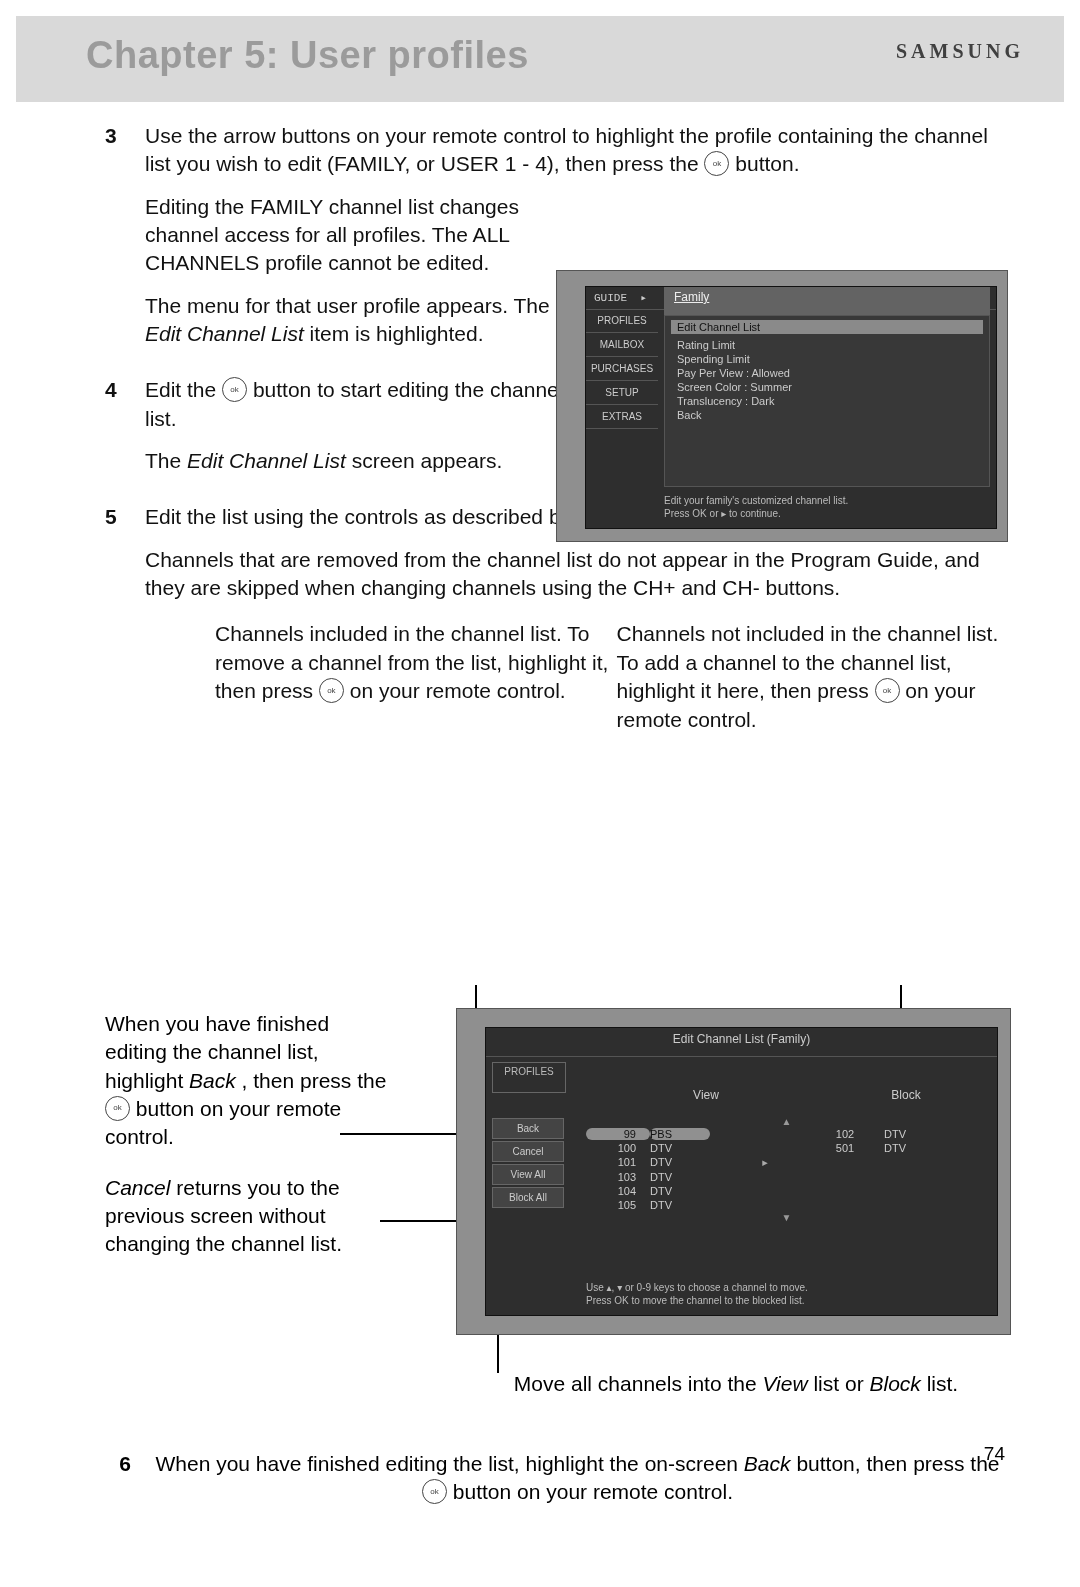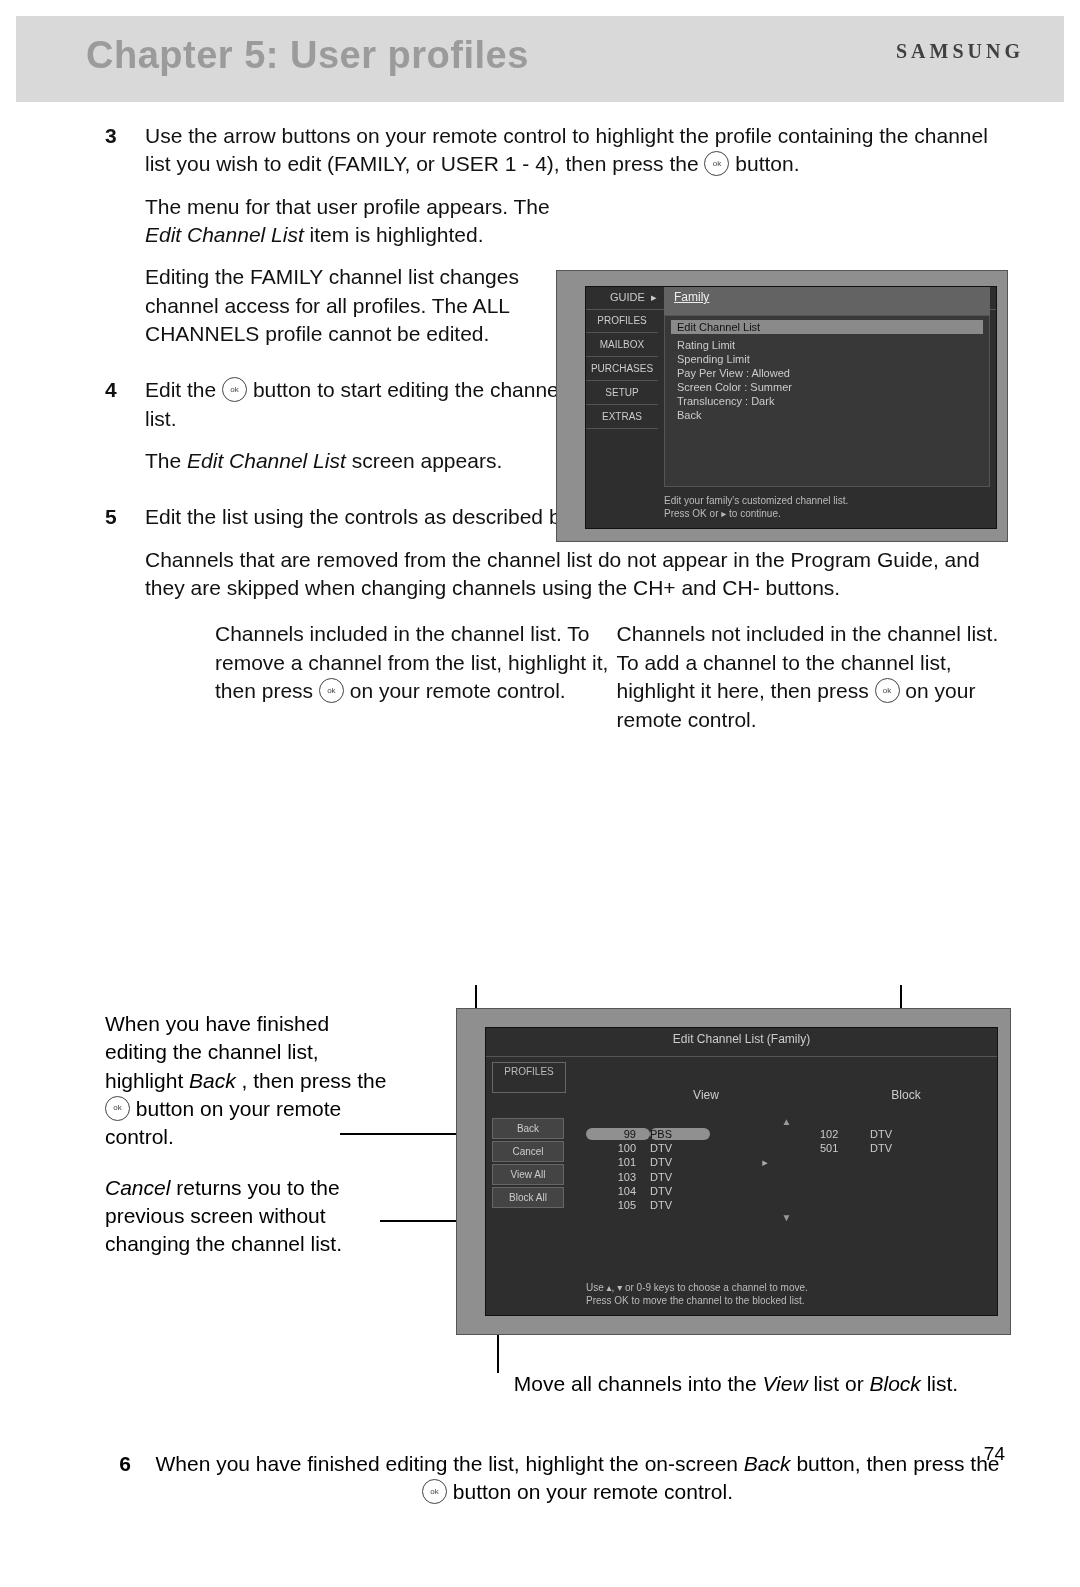--- a/index.html
+++ b/index.html
@@ -135,21 +135,21 @@
   .shot2 .sidebtns{position:absolute;left:6px;top:90px;width:72px;}
   .shot2 .sidebtn{border:1px solid #666;background:#444;color:#ccc;font-size:10px;text-align:center;padding:4px 0;margin-bottom:2px;}
   .shot2 .colhdr{position:absolute;top:60px;height:20px;color:#ccc;font-size:12px;text-align:center;}
   .shot2 .viewhdr{left:130px;width:180px;}
   .shot2 .blockhdr{left:350px;width:140px;}
   .shot2 .listbox{position:absolute;top:88px;left:100px;right:10px;height:140px;}
   .shot2 .chrow{display:flex;color:#ccc;font-size:11px;padding:1px 0;}
   .shot2 .chrow span{display:inline-block;border-radius:6px;}
   .shot2 .vn{width:50px;text-align:right;padding-right:14px;}
   .shot2 .vl{width:60px;}
-  .shot2 .bn{width:50px;text-align:left;padding-right:0;margin-left:110px;}
+  .shot2 .bn{width:50px;text-align:center;padding-right:14px;margin-left:110px;}
   .shot2 .bl{width:50px;}
   .shot2 .sel{background:#909090;color:#111;}
   .shot2 .botmsg{position:absolute;left:100px;bottom:8px;right:10px;color:#bbb;font-size:10px;line-height:1.3;}
 
   .side-col{
     position:absolute;
     left:105px;
     top:1010px;
     width:290px;
     font-size:21px;
@@ -181,26 +181,26 @@
   <div class="content">
 
     <div class="step">
       <div class="step-num">3</div>
       <div class="step-body">
         <div>
           <span>Use the arrow buttons on your remote control to highlight the profile containing the channel list you wish to edit (FAMILY, or USER 1 - 4), then press the </span>
           <span class="ok-btn"></span>
           <span> button.</span>
         </div>
+        <div class="para step3-textwrap">Editing the FAMILY channel list changes channel access for all profiles. The ALL CHANNELS profile cannot be edited.</div>
         <div class="para step3-textwrap">
           <span>The menu for that user profile appears. The </span>
           <span class="ital">Edit Channel List</span>
           <span> item is highlighted.</span>
         </div>
-        <div class="para step3-textwrap">Editing the FAMILY channel list changes channel access for all profiles. The ALL CHANNELS profile cannot be edited.</div>
       </div>
     </div>
 
     <div class="step" style="margin-top:6px;">
       <div class="step-num">4</div>
       <div class="step-body">
         <div class="step3-textwrap">
           <span>Edit the </span>
           <span class="ok-btn"></span>
           <span> button to start editing the channel list.</span>
@@ -272,21 +272,21 @@
         <span class="ital">Back</span>
         <span> button, then press the </span>
         <span class="ok-btn"></span>
         <span> button on your remote control.</span>
       </div>
     </div>
   </div>
 
   <div class="photo shot1">
     <div class="panel">
-      <div class="topstrip"><span style="color:#ccc;font-size:11px;padding-left:24px;">GUIDE &nbsp;▸</span></div>
+      <div class="topstrip"><span style="color:#ccc;font-size:11px;padding-left:8px;font-family:Liberation Mono, monospace;">GUIDE &nbsp;▸</span></div>
       <div class="tophdr">Family</div>
       <div class="leftcol" id="s1-left">
           <div class="menu-left-item">PROFILES</div>
           <div class="menu-left-item">MAILBOX</div>
           <div class="menu-left-item">PURCHASES</div>
           <div class="menu-left-item">SETUP</div>
           <div class="menu-left-item">EXTRAS</div>
         </div>
       <div class="rightbox" id="s1-right">
           <div class="menu-right-item" style="background: rgb(138, 138, 138); color: rgb(17, 17, 17); margin: 4px 6px; padding: 1px 6px;">Edit Channel List</div>

